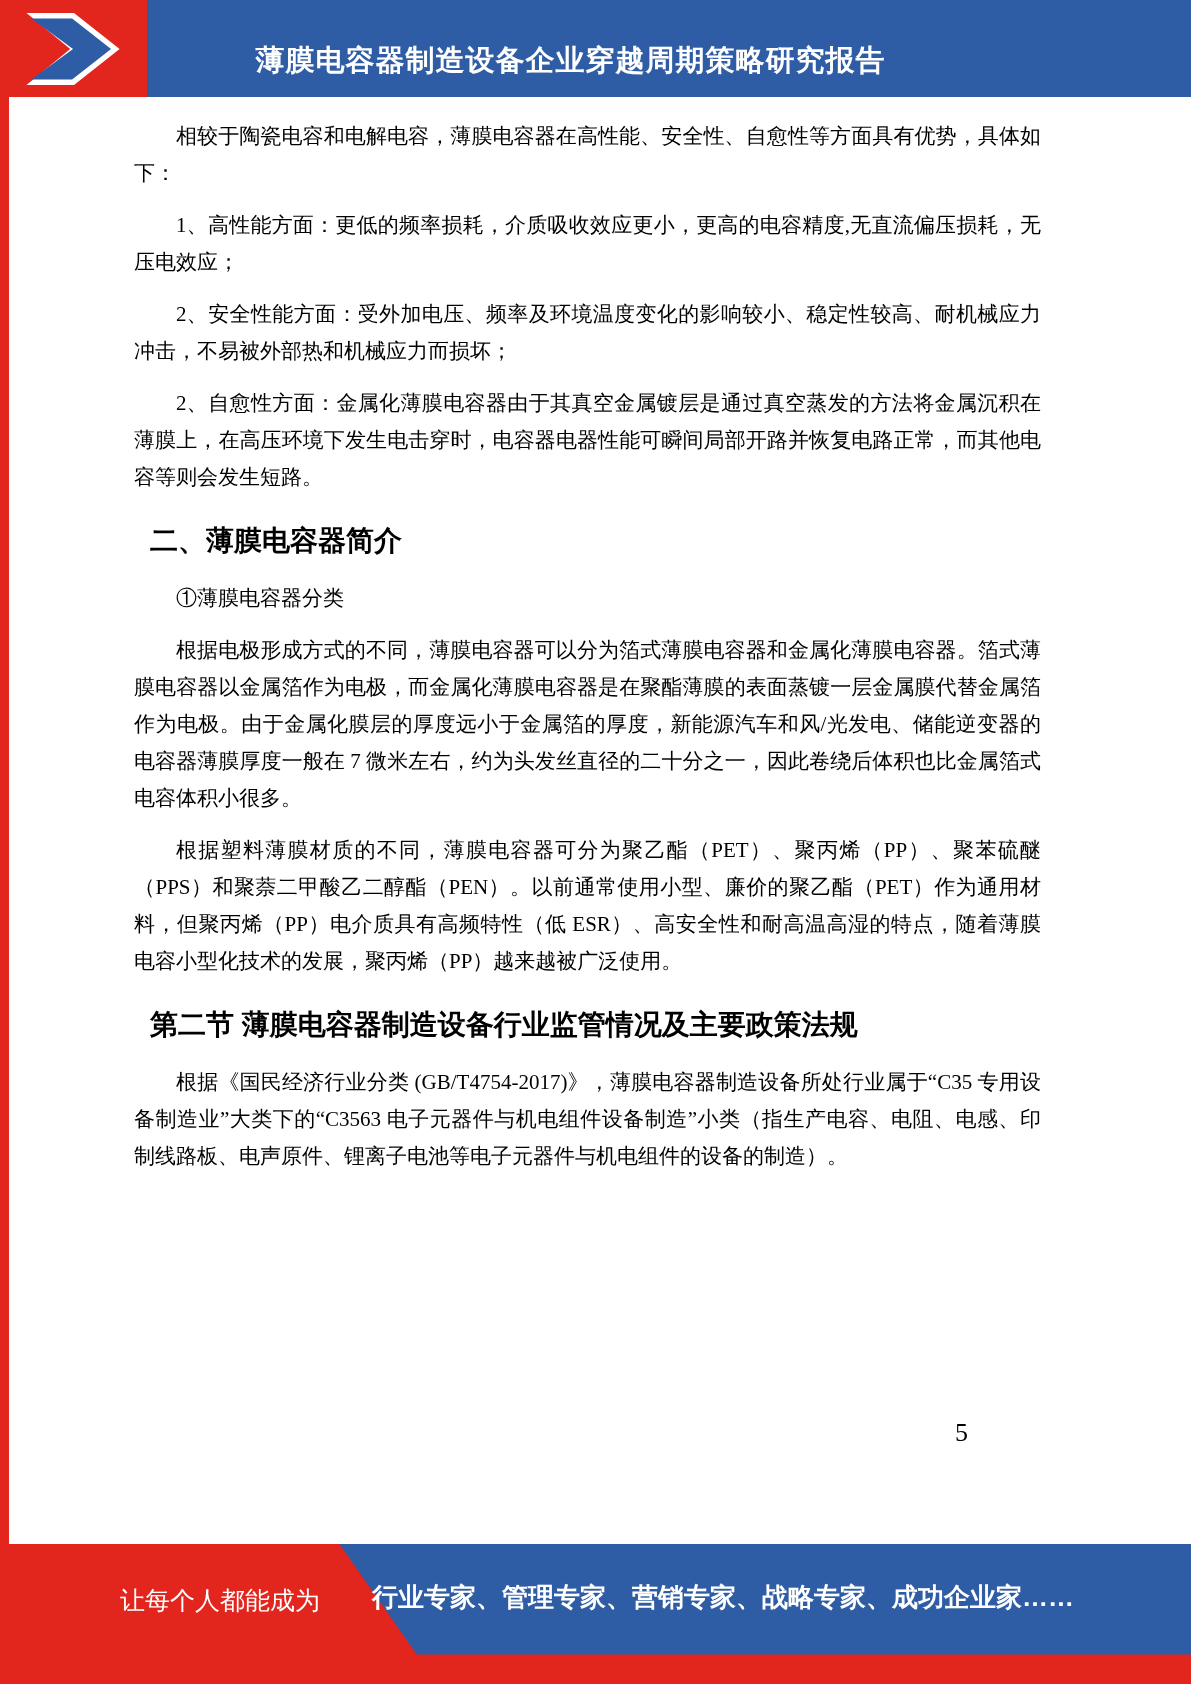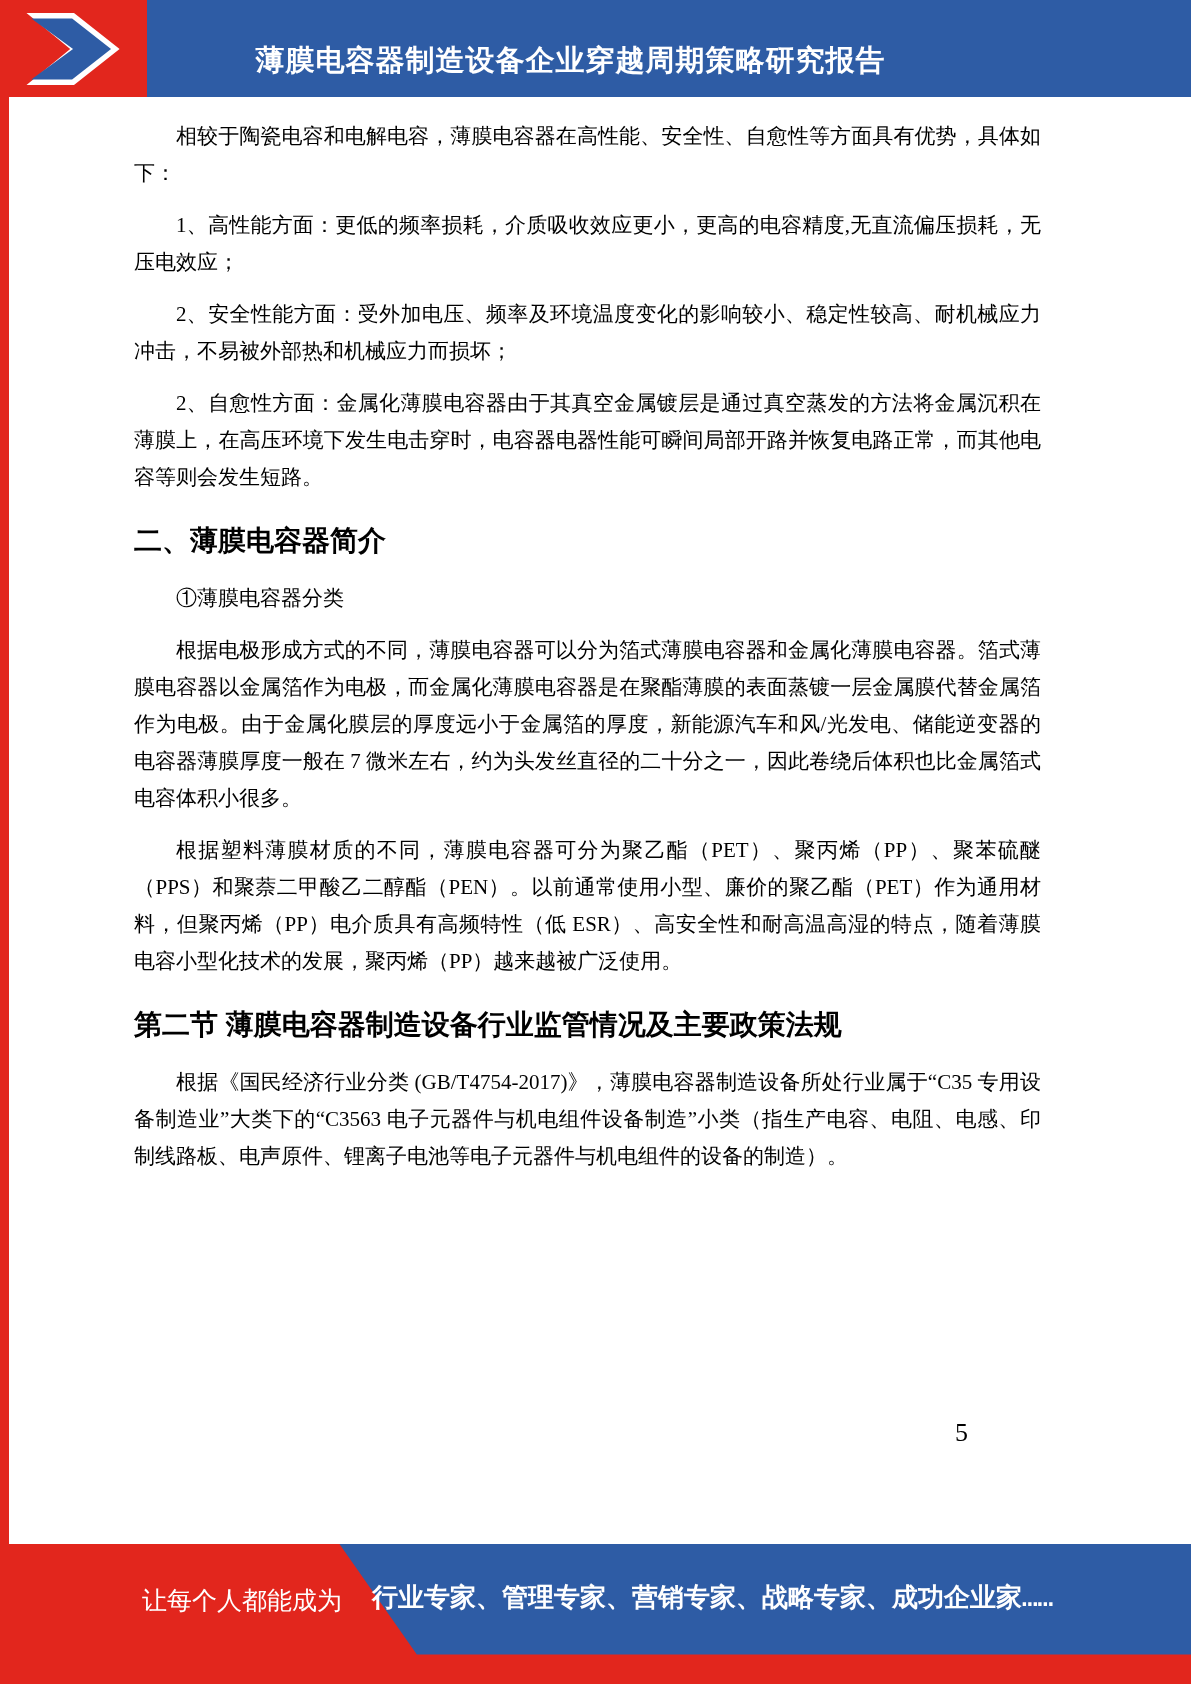--- a/index.html
+++ b/index.html
@@ -49,48 +49,48 @@
     padding:30px 150px 0 134px; z-index:2;
   }
   .para{
     font-size:21px; line-height:37px;
     text-align:justify; text-indent:2em;
     margin:0 0 15px 0;
   }
   .heading{
     font-family:"Liberation Sans","DejaVu Sans",sans-serif;
     font-size:28px; font-weight:bold;
-    margin:26px 0 20px 0;
+    margin:26px 0 20px 16px;
   }
 
   .page-number{
     position:absolute; top:1418px; left:955px;
     font-size:26px; z-index:2;
   }
 
   
   .footer{
     position:absolute; left:0; bottom:0; width:100%; height:140px;
     background:var(--red); z-index:3;
   }
   .footer-blue{
     position:absolute; inset:0;
     background:var(--blue);
     clip-path:polygon(28.5% 0%, 100% 0%, 100% 79%, 35% 79%);
   }
   .footer-left-text{
-    position:absolute; left:142px; top:40px;
+    position:absolute; left:120px; top:40px;
     color:#ffffff; font-size:25px;
     font-family:"Liberation Sans","DejaVu Sans",sans-serif;
     white-space:nowrap;
   }
   .footer-right-text{
     position:absolute; left:372px; top:36px;
     color:#ffffff; font-size:26px; font-weight:bold;
-    font-family:Liberation Mono, monospace;
+    font-family:Liberation Sans, sans-serif;
     white-space:nowrap;
   }
 </style>
 </head>
 <body>
 
 <div class="left-strip"></div>
 
 <header class="header">
   <div class="header-flag">

